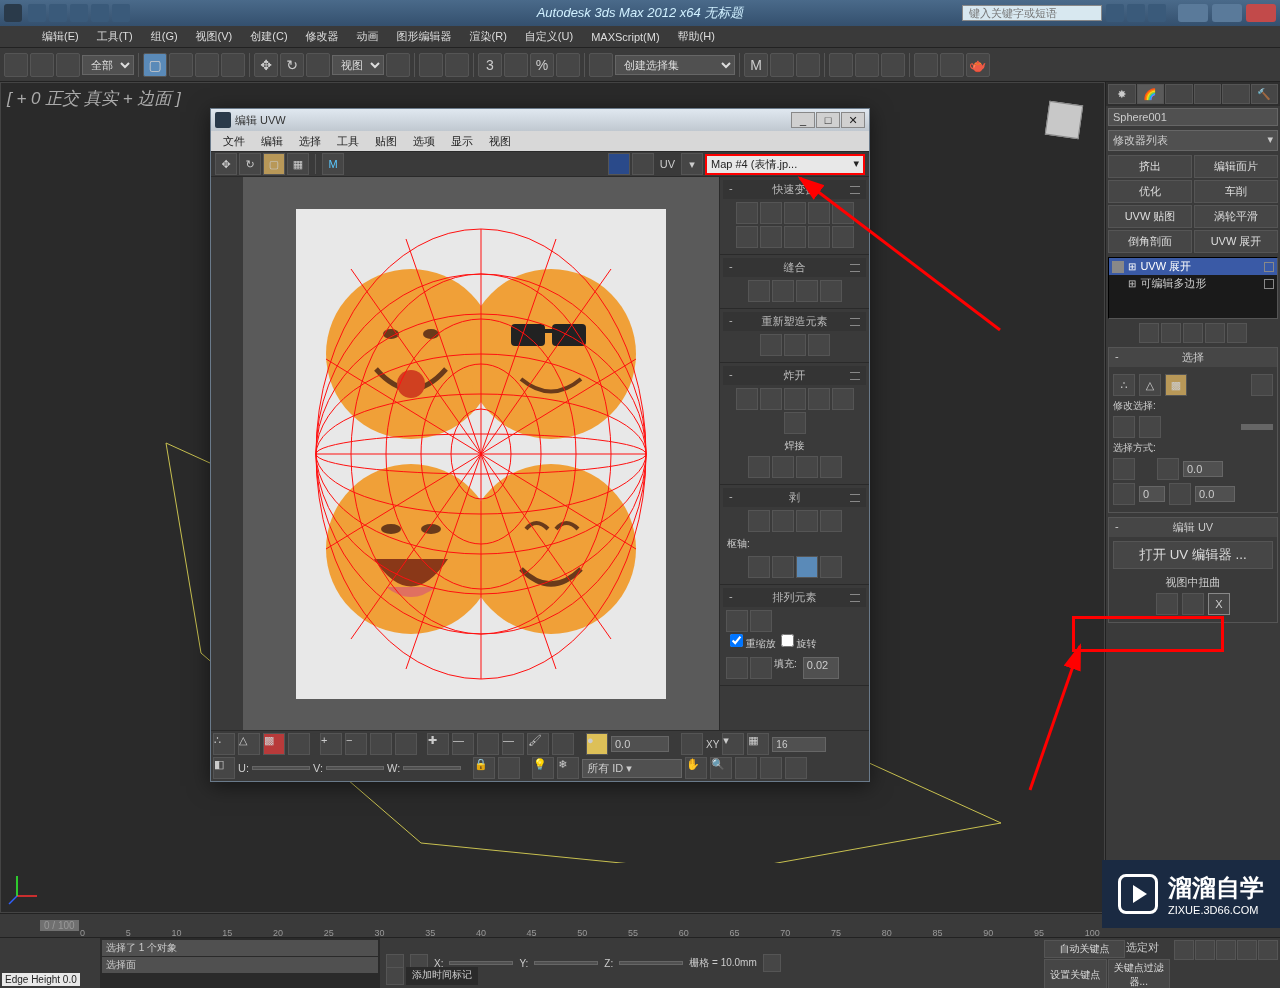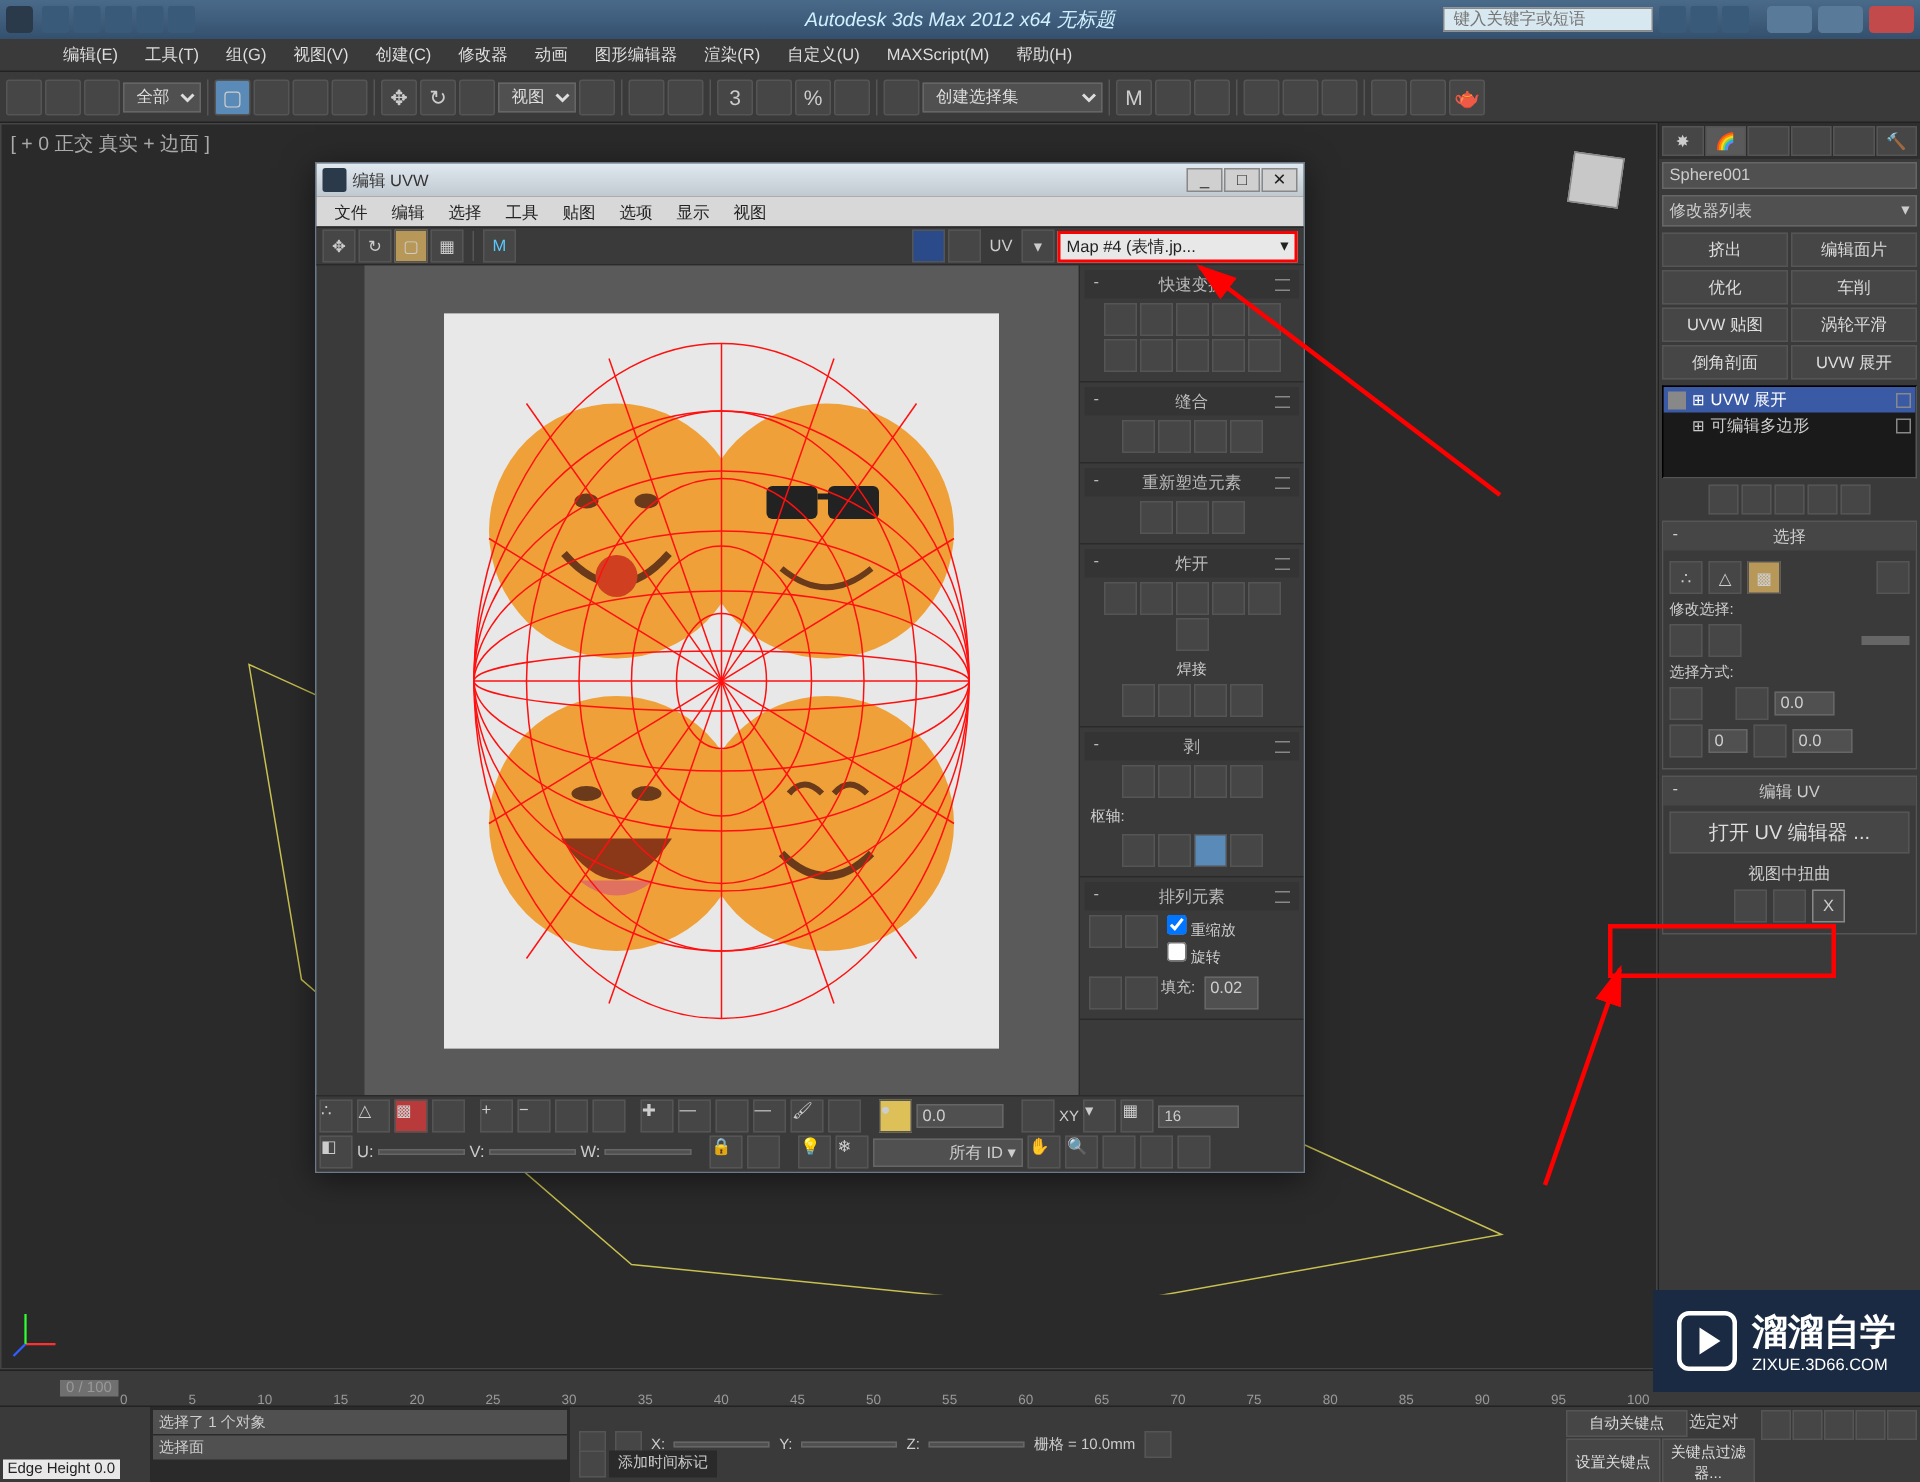--- a/index.html
+++ b/index.html
@@ -23,21 +23,21 @@
 
 
 .toolbar-main { background: #3a3a3a; height: 34px; display: flex; align-items: center; padding: 0 4px; gap: 2px; border-bottom: 1px solid #222; }
 .toolbar-main .tb-btn { width: 24px; height: 24px; background: #464646; border: 1px solid #555; border-radius: 2px; display:inline-flex; align-items:center; justify-content:center; font-size:14px;}
 .toolbar-main .tb-sep { width: 1px; height: 24px; background: #555; margin: 0 2px; }
 .toolbar-main select, .toolbar-main .combo { background: #505050; color: #ddd; border: 1px solid #666; padding: 2px 4px; font-size: 11px; }
 
 
 .main-area { position: absolute; top: 82px; left: 0; right: 0; bottom: 75px; display: flex; }
 .viewport-region { flex: 1; background: #2a2a2a; position: relative; border: 1px solid #444;}
-.viewport-label { position: absolute; top: 4px; left: 6px; color: #aaa; font-size: 13px; }
+.viewport-label { position: absolute; top: 4px; left: 6px; color: #aaa; font-size: 17px; font-style: italic; }
 .command-panel { width: 175px; background: #3a3a3a; border-left: 1px solid #222; display: flex; flex-direction: column; overflow:hidden;}
 
 
 .cp-tabs { display: flex; background: #2e2e2e; padding: 2px; gap: 1px; }
 .cp-tabs span { flex: 1; height: 20px; background: #464646; border: 1px solid #555; display:inline-flex; align-items:center; justify-content:center;}
 .cp-tabs span.active{background:#5a5a5a;}
 .cp-name { background: #505050; border: 1px solid #666; padding: 2px 4px; margin: 2px; }
 .cp-mod-list { background: #505050; border: 1px solid #666; padding: 2px 4px; margin: 2px; display:flex; justify-content:space-between;}
 .cp-btn-grid { display: grid; grid-template-columns: 1fr 1fr; gap: 2px; padding: 2px; }
 .cp-btn-grid button { background: #464646; border: 1px solid #555; color: #ddd; padding: 3px 2px; font-size: 11px; }
@@ -82,21 +82,21 @@
 .uvw-side-body .ib.on{background:#5a8ab8;}
 .uvw-side-body label{font-size:10px; margin-right:4px;}
 
 .uvw-status { background: #3a3a3a; display: flex; flex-direction:column; padding: 2px; gap:2px; border-top:1px solid #2a2a2a;}
 .uvw-status-row{display:flex; align-items:center; gap:3px;}
 .uvw-status .sb{width:22px; height:22px; background:#464646; border:1px solid #555;}
 .uvw-status .sb.red{background:#b83a3a;}
 .uvw-status .sb.yel{background:#ddc058;}
 .uvw-status .sf{background:#505050; border:1px solid #666; width:58px; padding:1px 3px;}
 .uvw-status .sf-sm{background:#505050; border:1px solid #666; width:54px; padding:1px 3px; font-size:10px;}
-.uvw-status .combo{background:#505050; border:1px solid #666; padding:1px 4px; width:100px;text-align:right;}
+.uvw-status .combo{background:#505050; border:1px solid #666; padding:1px 4px; width:100px;}
 
 
 .uv-svg{position:absolute; width:100%; height:100%;}
 
 
 .bottom-area{position:absolute; bottom:0; left:0; right:0; height:75px; background:#3a3a3a; border-top:1px solid #222;}
 .timeline{height:24px; background:#3a3a3a; display:flex; align-items:center; font-size:10px; color:#999; border-bottom:1px solid #222; position:relative;}
 .timeline .frame-ind{background:#707070; padding:0 4px; margin-left:40px;}
 .timeline-ticks{position:absolute; left:80px; right:180px; top:14px; display:flex; justify-content:space-between; font-size:9px;}
 .statusbar{display:flex; height:50px;}
@@ -484,21 +484,21 @@
             <span class="ib"></span>
             <span class="ib on"></span>
             <span class="ib"></span>
         </div>
       </div>
       <div class="uvw-side-sect">
         <div class="uvw-side-head">排列元素</div>
         <div class="uvw-side-body" style="justify-content:flex-start;">
           <span class="ib"></span>
           <span class="ib"></span>
-          <div style="display:flex; flex-direction:column; gap:1px; font-size:10px; margin-left:4px;">
+          <div style="display:flex; flex-direction:row; gap:1px; font-size:10px; margin-left:4px;">
             <label><input type="checkbox" checked="" style=""> <span>重缩放</span></label>
             <label><input type="checkbox" style=""> <span>旋转</span></label>
           </div>
         </div>
         <div class="uvw-side-body" style="justify-content:flex-start;">
           <span class="ib"></span>
           <span class="ib"></span>
           <label style="font-size:10px">填充:</label>
           <span class="cp-spinner" style="width:36px">0.02</span>
         </div>

